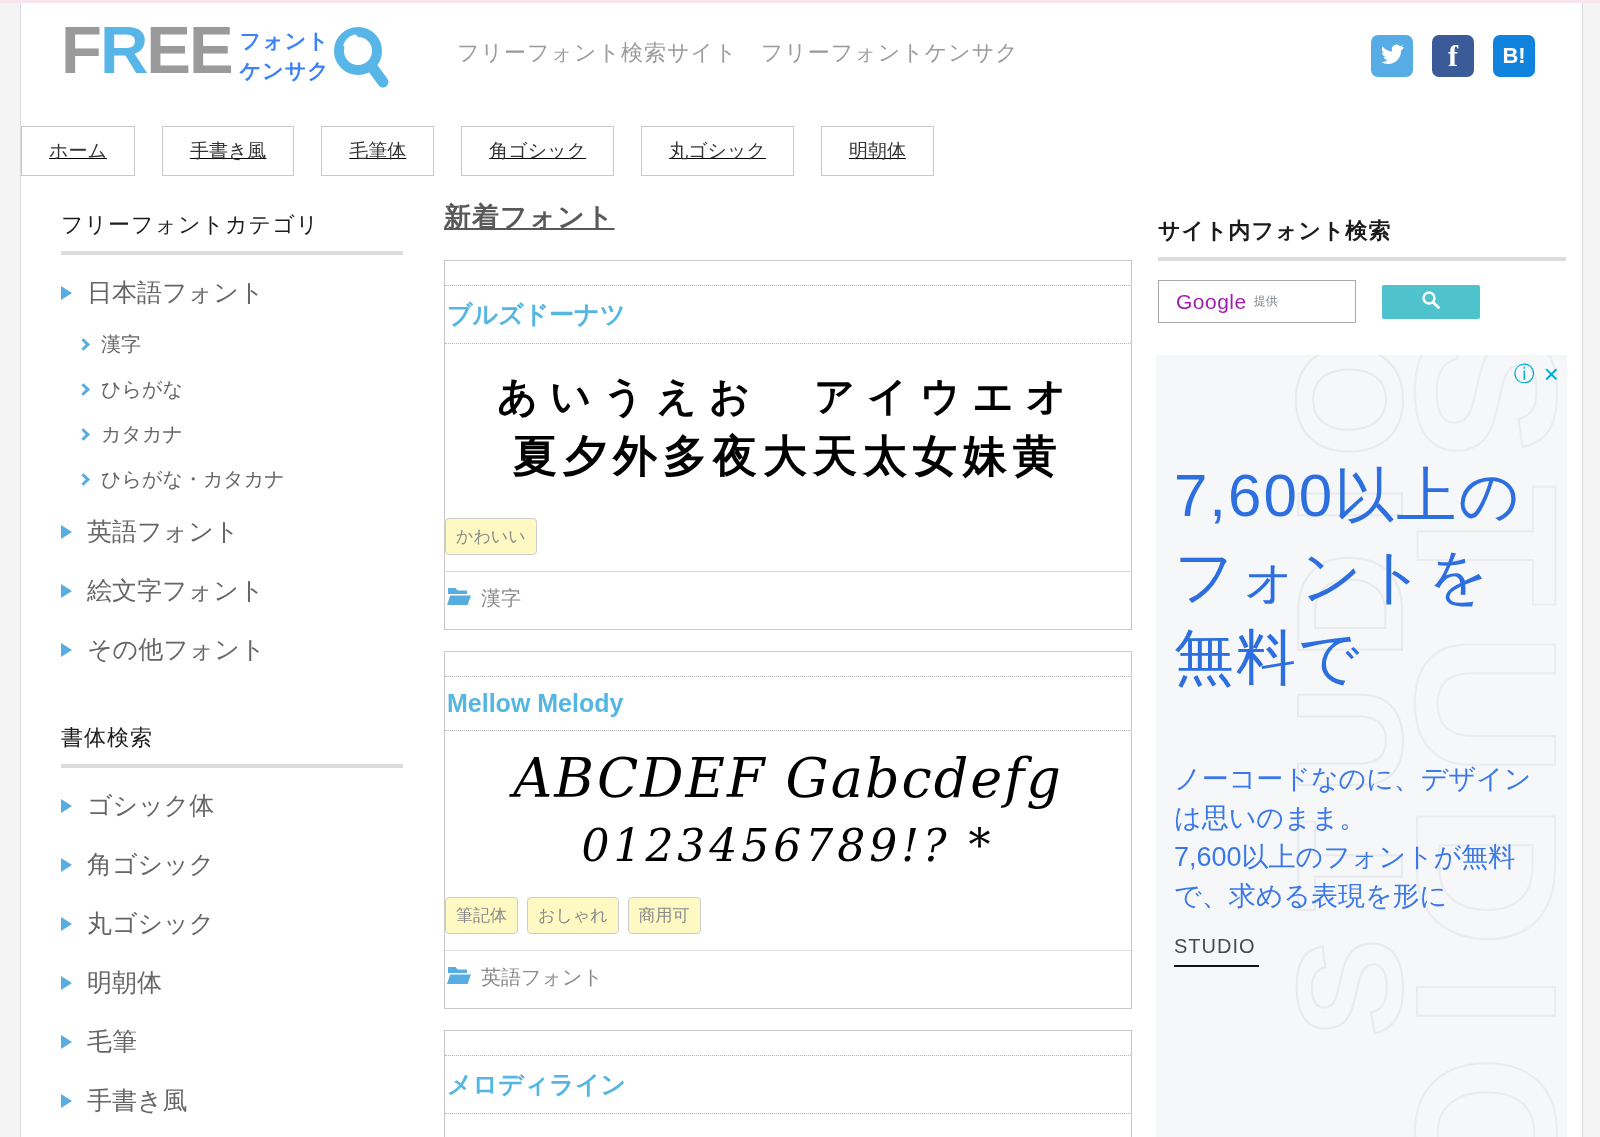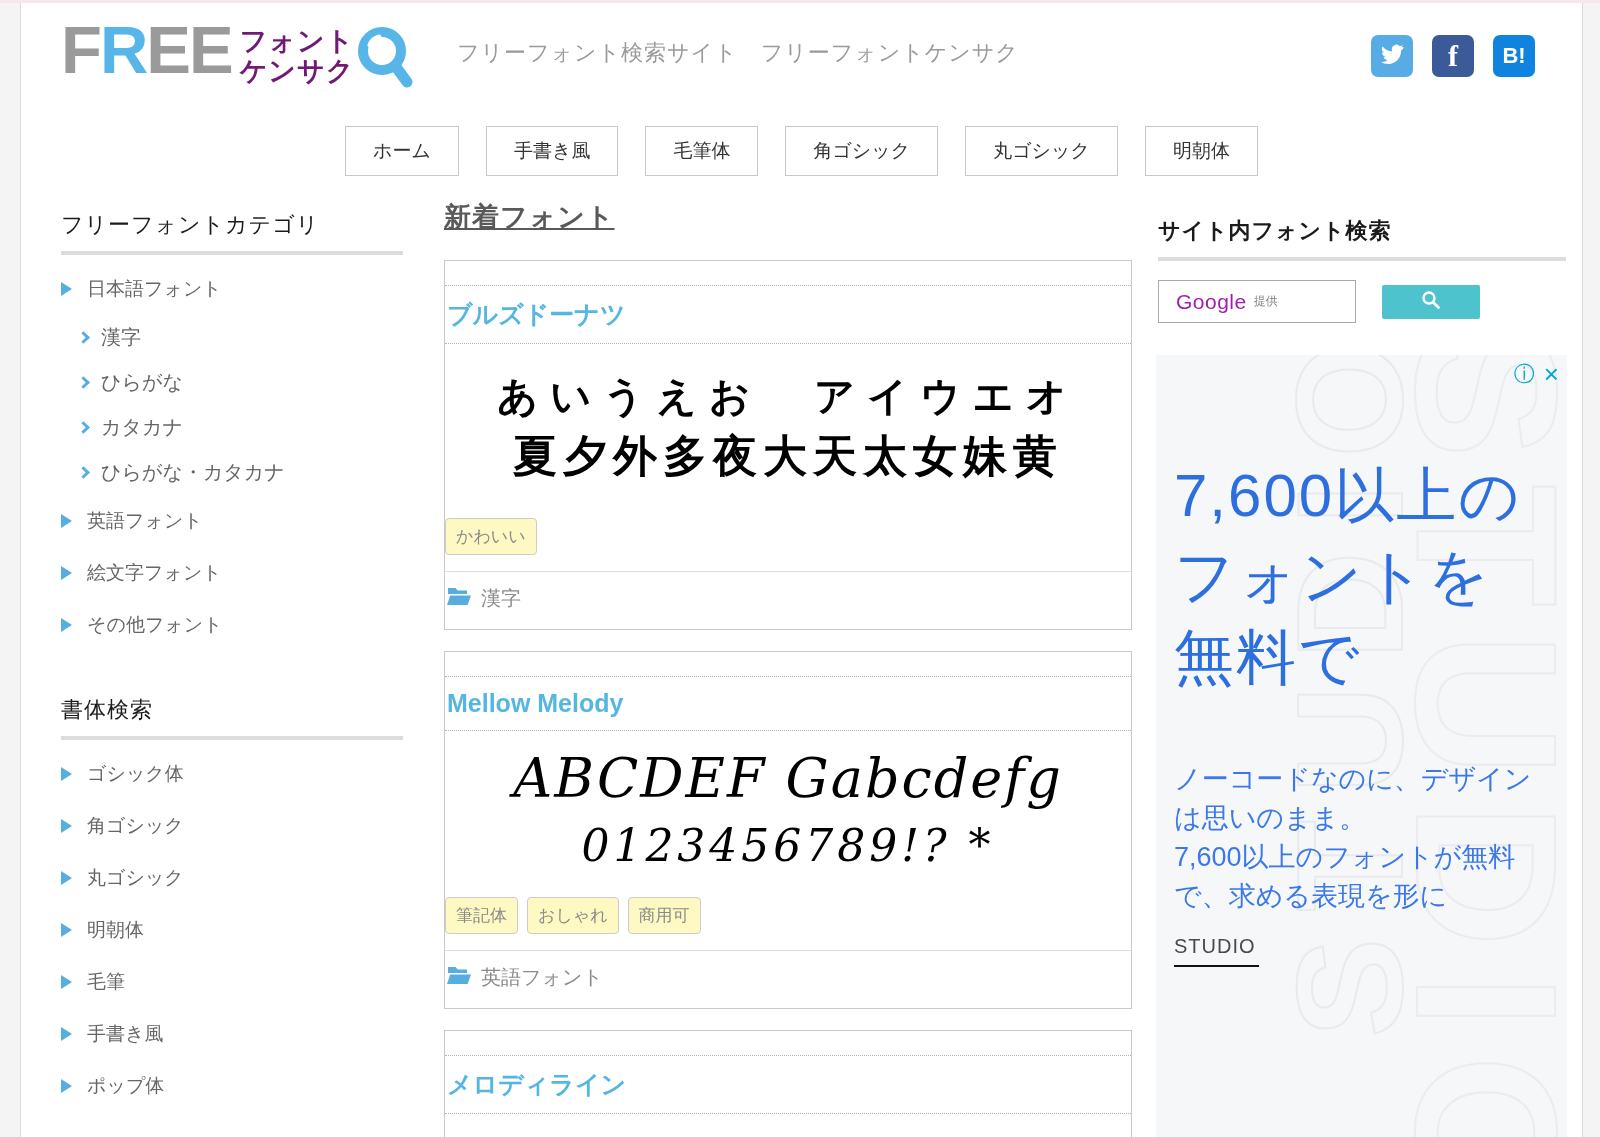--- a/index.html
+++ b/index.html
@@ -14,43 +14,43 @@
   .page {
     position:absolute; top:3px; left:20px; width:1563px; height:1134px;
     background:#fff; border-left:1px solid #d8dce1; border-right:1px solid #d8dce1;
     overflow:hidden;
   }
 
   
   .logo { position:absolute; top:14px; left:40px; display:flex; align-items:flex-start; cursor:pointer; }
   .logo-free { font-size:67px; font-weight:900; letter-spacing:-2px; line-height:66px; color:#9a9a9a; }
   .logo-free .accent { color:#58b5e8; }
-  .logo-stack { margin-left:8px; margin-top:9px; font-size:27px; font-weight:800; line-height:30px; color:#701a75; letter-spacing:1px; }
+  .logo-stack { margin-left:8px; margin-top:9px; font-size:21px; font-weight:800; line-height:30px; color:#3b82f6; letter-spacing:1px; }
   .logo-mag { margin-left:2px; margin-top:8px; }
   .tagline { position:absolute; left:436px; top:35px; font-size:22px; color:#9b9b9b; letter-spacing:1px; }
   .social { position:absolute; top:32px; right:47px; display:flex; gap:19px; }
   .social-btn { width:42px; height:42px; border-radius:7px; color:#fff; display:flex; align-items:center; justify-content:center; cursor:pointer; }
   .social-twitter { background:#57ace6; }
   .social-facebook { background:#3a5a98; font-size:30px; font-weight:bold; font-family:"Liberation Serif",serif; }
   .social-hatena { background:#0f83dd; font-size:22px; font-weight:900; }
 
   
-  .nav { position:absolute; top:123px; left:0; right:0; display:flex; justify-content:center; gap:27px; }
+  .nav { position:absolute; top:123px; left:0; right:0; display:flex; gap:27px;text-decoration:underline; }
   .nav-btn {
     border:1px solid #c9c9c9; background:#fff; color:#333;
     font-size:19px; padding:11px 27px; cursor:pointer; font-family:inherit;
   }
 
   
   .sidebar { position:absolute; left:40px; top:207px; width:342px; }
   .side-section2 { margin-top:44px; }
   .side-title { font-size:22px; font-weight:normal; color:#1b1b1b; letter-spacing:1px; }
   .side-rule { height:4px; background:#dcdcdc; margin:11px 0 8px; }
   .side-list { list-style:none; }
-  .side-item { display:flex; align-items:center; color:#666; font-size:19px; cursor:pointer; }
+  .side-item { display:flex; align-items:center; color:#666; font-size:25px; cursor:pointer; }
   .side-item.lvl1 { padding:13px 0; }
   .side-item.lvl2 { padding:9px 0 9px 18px; font-size:20px; }
   .tri { width:0; height:0; border-left:11px solid #57ace0; border-top:7px solid transparent; border-bottom:7px solid transparent; margin-right:15px; flex:none; }
   .chev { width:9px; height:9px; border-top:3px solid #57ace0; border-right:3px solid #57ace0; transform:rotate(45deg); margin-right:13px; flex:none; }
 
   
   .main { position:absolute; left:423px; top:196px; width:688px; }
   .main-heading { font-size:27px; font-weight:bold; color:#595959; letter-spacing:1px;text-decoration:underline; }
   .card { border:1px solid #c9c9c9; background:#fff; margin-top:25px; padding:24px 0 0; }
   .card + .card { margin-top:21px; }

